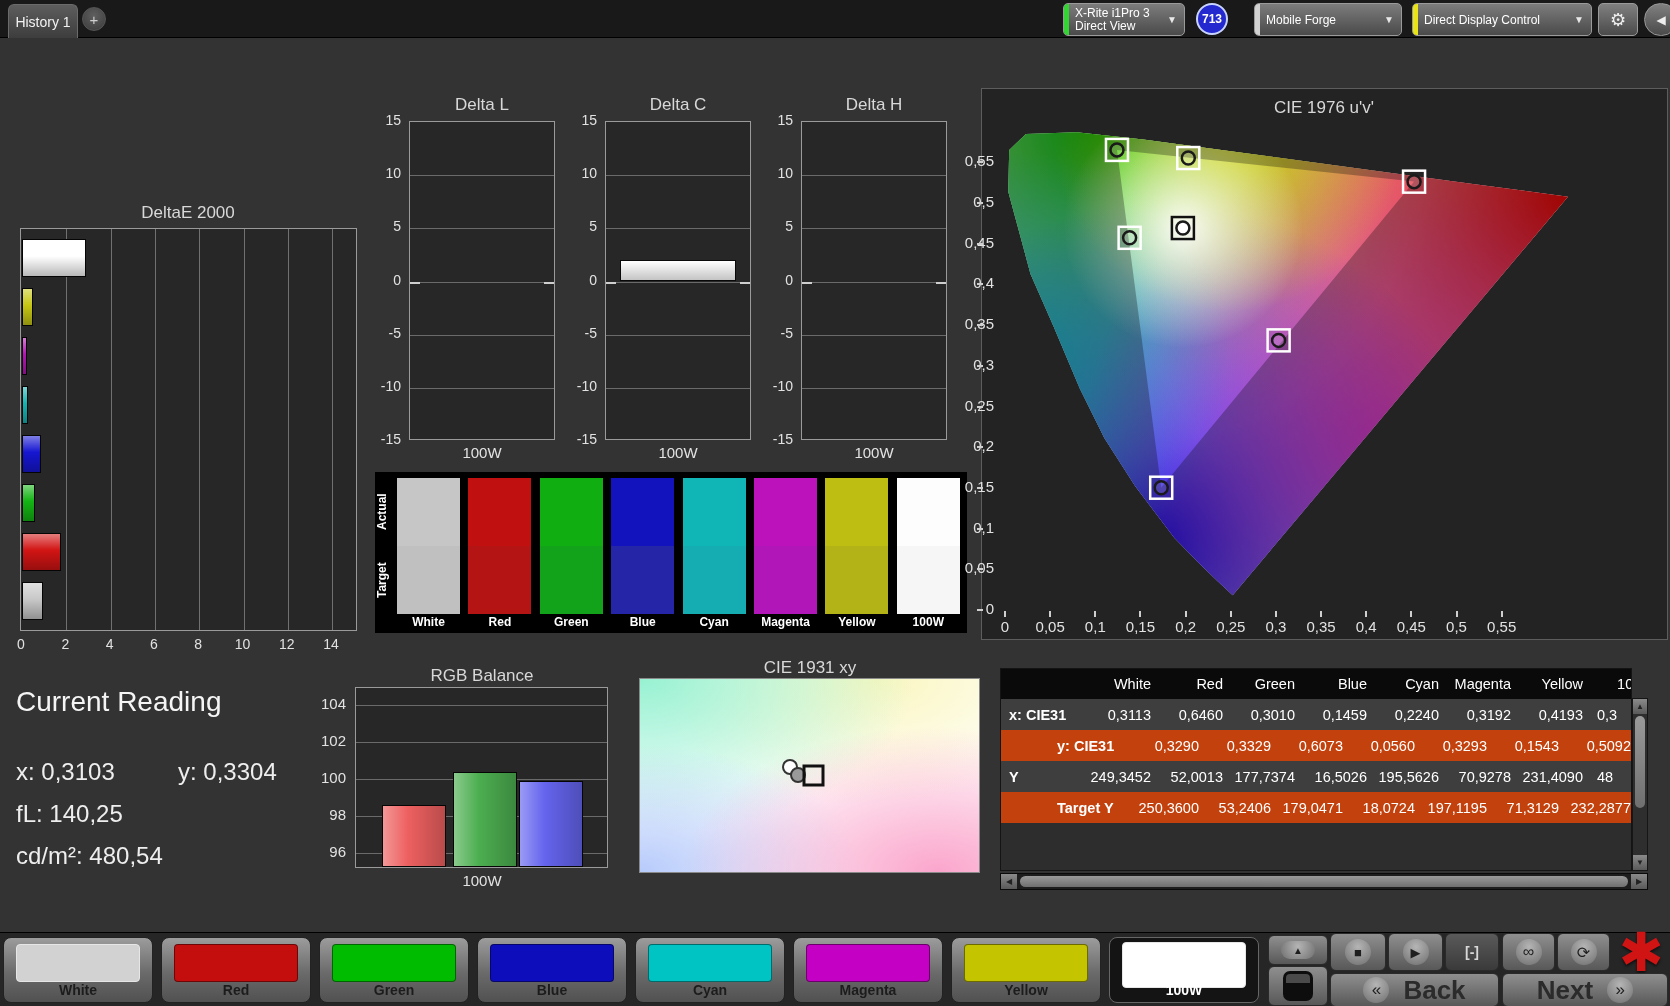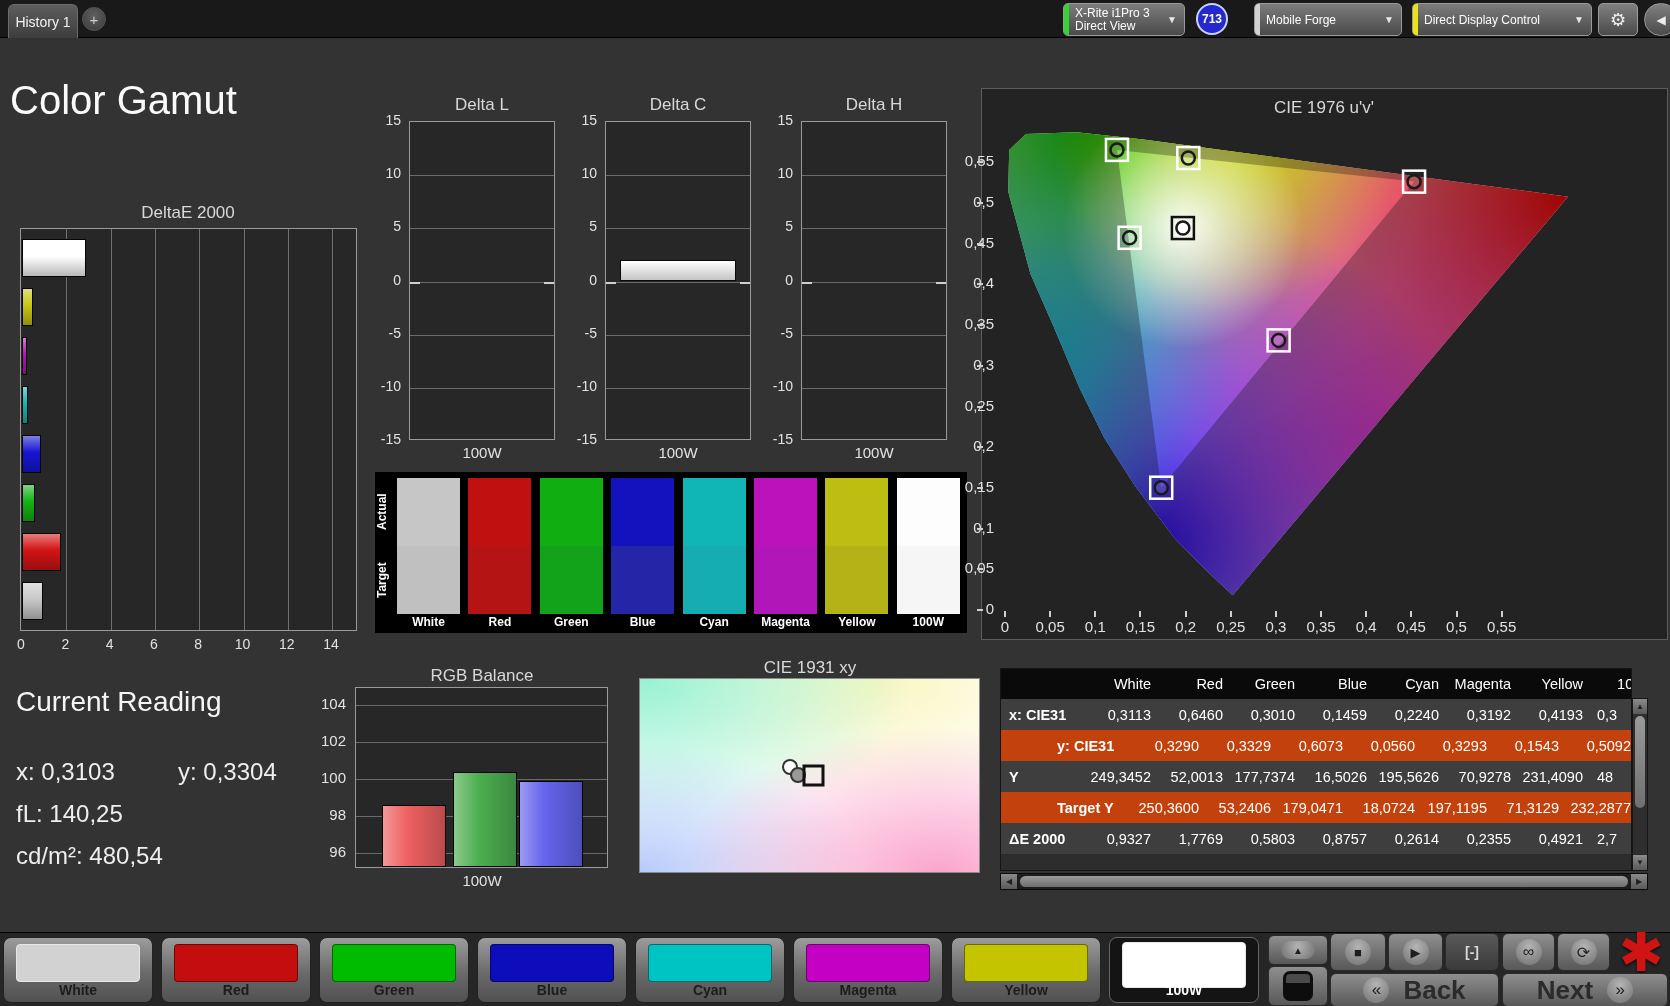--- a/index.html
+++ b/index.html
@@ -108,21 +108,20 @@
     </div>
 
     <div class="iconbtn" style="left:1598px;width:40px;">
       <span>⚙</span>
     </div>
     <div class="iconbtn" style="left:1644px;width:34px;border-radius:17px;">
       <span style="font-size:12px;">◀</span>
     </div>
   </div>
 
-  <div class="h-page">Color Gamut</div>
 
   <div class="chart-title" style="left:188px;top:203px;">DeltaE 2000</div>
   <div class="frame" id="de-chart" style="left:20px;top:228px;width:337px;height:403px;">
       <div class="gridv" style="left: 45.3px;"></div>
       <div class="gridv" style="left: 89.6px;"></div>
       <div class="gridv" style="left: 133.9px;"></div>
       <div class="gridv" style="left: 178.2px;"></div>
       <div class="gridv" style="left: 222.5px;"></div>
       <div class="gridv" style="left: 266.8px;"></div>
       <div class="gridv" style="left: 311.1px;"></div>
@@ -457,31 +456,20 @@
         <div class="tc lbl" style="width: 88px;">Target Y</div>
         <div class="tc" style="width: 72px;">250,3600</div>
         <div class="tc" style="width: 72px;">53,2406</div>
         <div class="tc" style="width: 72px;">179,0471</div>
         <div class="tc" style="width: 72px;">18,0724</div>
         <div class="tc" style="width: 72px;">197,1195</div>
         <div class="tc" style="width: 72px;">71,3129</div>
         <div class="tc" style="width: 72px;">232,2877</div>
         <div class="tc" style="width: 72px; text-align: left; padding-left: 4px;">48</div>
       </div>
-      <div class="trow dark">
-        <div class="tc lbl" style="width: 88px;">ΔE 2000</div>
-        <div class="tc" style="width: 72px;">0,9327</div>
-        <div class="tc" style="width: 72px;">1,7769</div>
-        <div class="tc" style="width: 72px;">0,5803</div>
-        <div class="tc" style="width: 72px;">0,8757</div>
-        <div class="tc" style="width: 72px;">0,2614</div>
-        <div class="tc" style="width: 72px;">0,2355</div>
-        <div class="tc" style="width: 72px;">0,4921</div>
-        <div class="tc" style="width: 72px; text-align: left; padding-left: 4px;">2,7</div>
-      </div>
     </div>
   <div class="vscroll">
     <div class="sbtn" style="height:15px;">▲</div>
     <div class="sthumb" style="margin:2px 2px;height:92px;"></div>
     <div class="sbtn" style="height:15px;position:absolute;bottom:0;left:0;right:0;">▼</div>
   </div>
   <div class="hscroll">
     <div class="sbtn" style="width:16px;height:15px;">◀</div>
     <div class="sthumb" style="height:11px;flex:1;margin:0 3px;"></div>
     <div class="sbtn" style="width:16px;height:15px;">▶</div>

